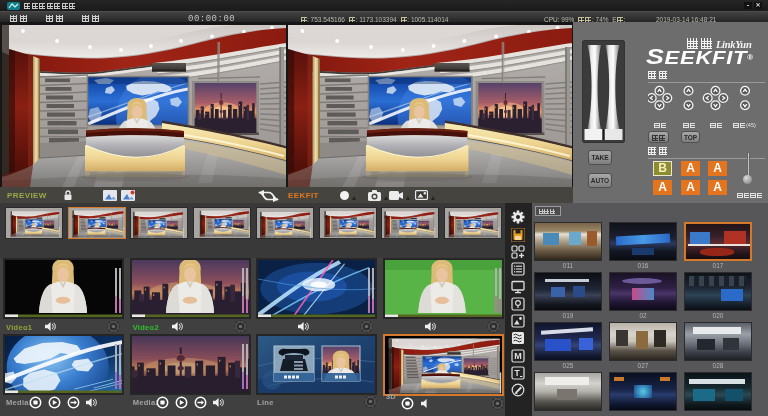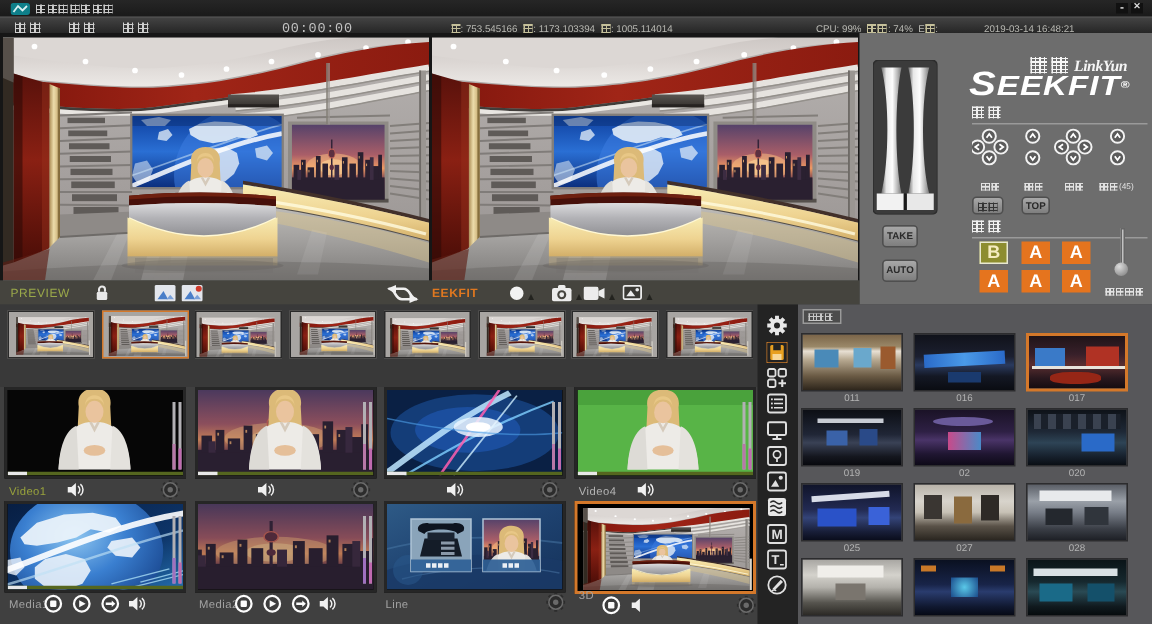--- a/index.html
+++ b/index.html
@@ -30,21 +30,21 @@
 #belt{left:0;top:22px;width:768px;height:165px;background:#161616;}
 .win{top:25px;width:284px;height:162px;background:#777;overflow:hidden;}
 #cpanel{left:573px;top:22px;width:195px;height:181px;background:#6d6d6d;}
 #toolstrip{left:0;top:187px;width:573px;height:16px;background:#45443e;}
 #thumbstrip{left:0;top:203px;width:505px;height:55px;background:#393939;}
 #vidgrid{left:0;top:258px;width:505px;height:158px;background:#404040;}
 #rtoolbar{left:505px;top:203px;width:27px;height:213px;background:#232323;}
 #gallery{left:532px;top:203px;width:236px;height:213px;background:#57575a;}
 .vwrap{position:absolute;left:0;top:0;width:121px;height:61px;background:#000;border:2px solid #262626;overflow:hidden;}
 .vbar{position:absolute;left:0;width:121px;height:15px;color:#aaa;font-size:7px;}
-.vname{position:absolute;left:3px;top:4px;letter-spacing:.3px;font-size:7.5px;}
+.vname{position:absolute;left:3px;top:4px;letter-spacing:.3px;font-size:7.5px;font-weight:bold;}
 
 .gthumb{position:absolute;width:68px;height:39px;border:1px solid #2c2c2e;background:#111;overflow:hidden;}
 .glab{position:absolute;width:68px;text-align:center;color:#b4b4b4;font-size:6.5px;}
 .btn{position:absolute;border-radius:3px;background:linear-gradient(#a8a8a8,#7e7e7e);border:1px solid #4f4f4f;
  color:#2a2a2a;text-align:center;font-weight:bold;}
 .abtn{position:absolute;width:19px;height:15px;background:#e5741e;color:#fff;text-align:center;
  font-weight:bold;font-size:12px;line-height:15px;}
 </style></head>
 <body>
 <div id="app">
@@ -488,21 +488,21 @@
  <div class="abtn" style="left:135px;top:139px">A</div>
  <div class="abtn" style="left:80px;top:158px">A</div>
  <div class="abtn" style="left:108px;top:158px">A</div>
  <div class="abtn" style="left:135px;top:158px">A</div>
 
  <div class="abs" style="left:173.5px;top:130px;width:3px;height:29px;background:#c2c2c2;border:.5px solid #666"></div>
  <div class="abs" style="left:170px;top:153px;width:9px;height:9px;border-radius:50%;background:radial-gradient(circle at 35% 30%,#ddd,#777)"></div>
  <span class="abs zl" style="left:164px;top:162px"><i></i><i></i><i></i><i></i></span>
 </div>
 <div class="abs" id="toolstrip">
- <span class="abs" style="left:7px;top:4px;color:#9aa84a;font-size:8px;font-weight:normal;letter-spacing:.4px">PREVIEW</span>
+ <span class="abs" style="left:7px;top:4px;color:#9aa84a;font-size:8px;font-weight:bold;letter-spacing:.4px">PREVIEW</span>
  <svg class="abs" style="left:63px;top:3px" width="10" height="11">
         <rect x="1.5" y="4.5" width="7" height="5.5" rx="1" fill="#e8e8e8"></rect>
         <path d="M3,4.5 V3 a2,2 0 0 1 4,0 V4.5" stroke="#e8e8e8" stroke-width="1.4" fill="none"></path>
       </svg>
  <svg class="abs" style="left:103px;top:3px" width="15" height="11">
         <rect width="14" height="11" rx="1" fill="#e3e6ec"></rect>
         <path d="M2,9.5 L6,4 L9,9.5 Z" fill="#4a7ec8"></path>
         <path d="M8,9.5 L10.5,6.5 L13,9.5 Z" fill="#7aa0d8"></path>
       </svg>
  <svg class="abs" style="left:121px;top:3px" width="15" height="11">
@@ -606,20 +606,23 @@
         <g transform="translate(58,14) scale(1.5)">
           <use href="#woman"></use>
         </g>
         <rect x="110" y="8" width="2" height="45" fill="#b2b0b4"></rect>
         <rect x="114" y="8" width="2" height="45" fill="#b2b0b4"></rect>
         <rect x="110" y="36" width="2" height="17" fill="#b878a8"></rect>
         <rect x="114" y="39" width="2" height="14" fill="#c06ab0"></rect>
         <rect x="0" y="54.5" width="117" height="2.5" fill="#55661f"></rect>
         <rect x="0" y="54.5" width="13" height="2.5" fill="#e8e8e8"></rect>
       </svg></div>
+<div class="abs vbar" style="left:129.7px;top:319px">
+      <span class="vname" style="color:#2ec22e">Video2</span>
+    </div>
     <svg class="abs" style="left:171.7px;top:322px" width="13" height="9">
       <path d="M0,2.7 H2.6 L5.6,0 V9 L2.6,6.3 H0 Z" fill="#f0f0f0"></path>
       <path d="M7,2 A3.2,3.2 0 0 1 7,7 M8.6,.8 A4.8,4.8 0 0 1 8.6,8.2" stroke="#f0f0f0" stroke-width="1" fill="none"></path>
     </svg>
     <svg class="abs" style="left:233.7px;top:320px" width="13" height="13">
       <g fill="#2c2c2c">
         <circle cx="6.5" cy="6.5" r="4.2"></circle>
         <g stroke="#2c2c2c" stroke-width="2">
           <line x1="6.5" y1="0.2" x2="6.5" y2="12.8"></line>
           <line x1="0.2" y1="6.5" x2="12.8" y2="6.5"></line>
@@ -664,23 +667,20 @@
         <g transform="translate(57,14.5) scale(1.48)">
           <use href="#woman"></use>
         </g>
         <rect x="110" y="8" width="2" height="45" fill="#b2b0b4"></rect>
         <rect x="114" y="8" width="2" height="45" fill="#b2b0b4"></rect>
         <rect x="110" y="36" width="2" height="17" fill="#b878a8"></rect>
         <rect x="114" y="39" width="2" height="14" fill="#c06ab0"></rect>
         <rect x="0" y="54.5" width="117" height="2.5" fill="#55661f"></rect>
         <rect x="0" y="54.5" width="13" height="2.5" fill="#e8e8e8"></rect>
       </svg></div>
-<div class="abs vbar" style="left:382.9px;top:319px">
-      <span class="vname" style="color:#b4b4b4">Video4</span>
-    </div>
     <svg class="abs" style="left:424.9px;top:322px" width="13" height="9">
       <path d="M0,2.7 H2.6 L5.6,0 V9 L2.6,6.3 H0 Z" fill="#f0f0f0"></path>
       <path d="M7,2 A3.2,3.2 0 0 1 7,7 M8.6,.8 A4.8,4.8 0 0 1 8.6,8.2" stroke="#f0f0f0" stroke-width="1" fill="none"></path>
     </svg>
     <svg class="abs" style="left:486.9px;top:320px" width="13" height="13">
       <g fill="#2c2c2c">
         <circle cx="6.5" cy="6.5" r="4.2"></circle>
         <g stroke="#2c2c2c" stroke-width="2">
           <line x1="6.5" y1="0.2" x2="6.5" y2="12.8"></line>
           <line x1="0.2" y1="6.5" x2="12.8" y2="6.5"></line>

